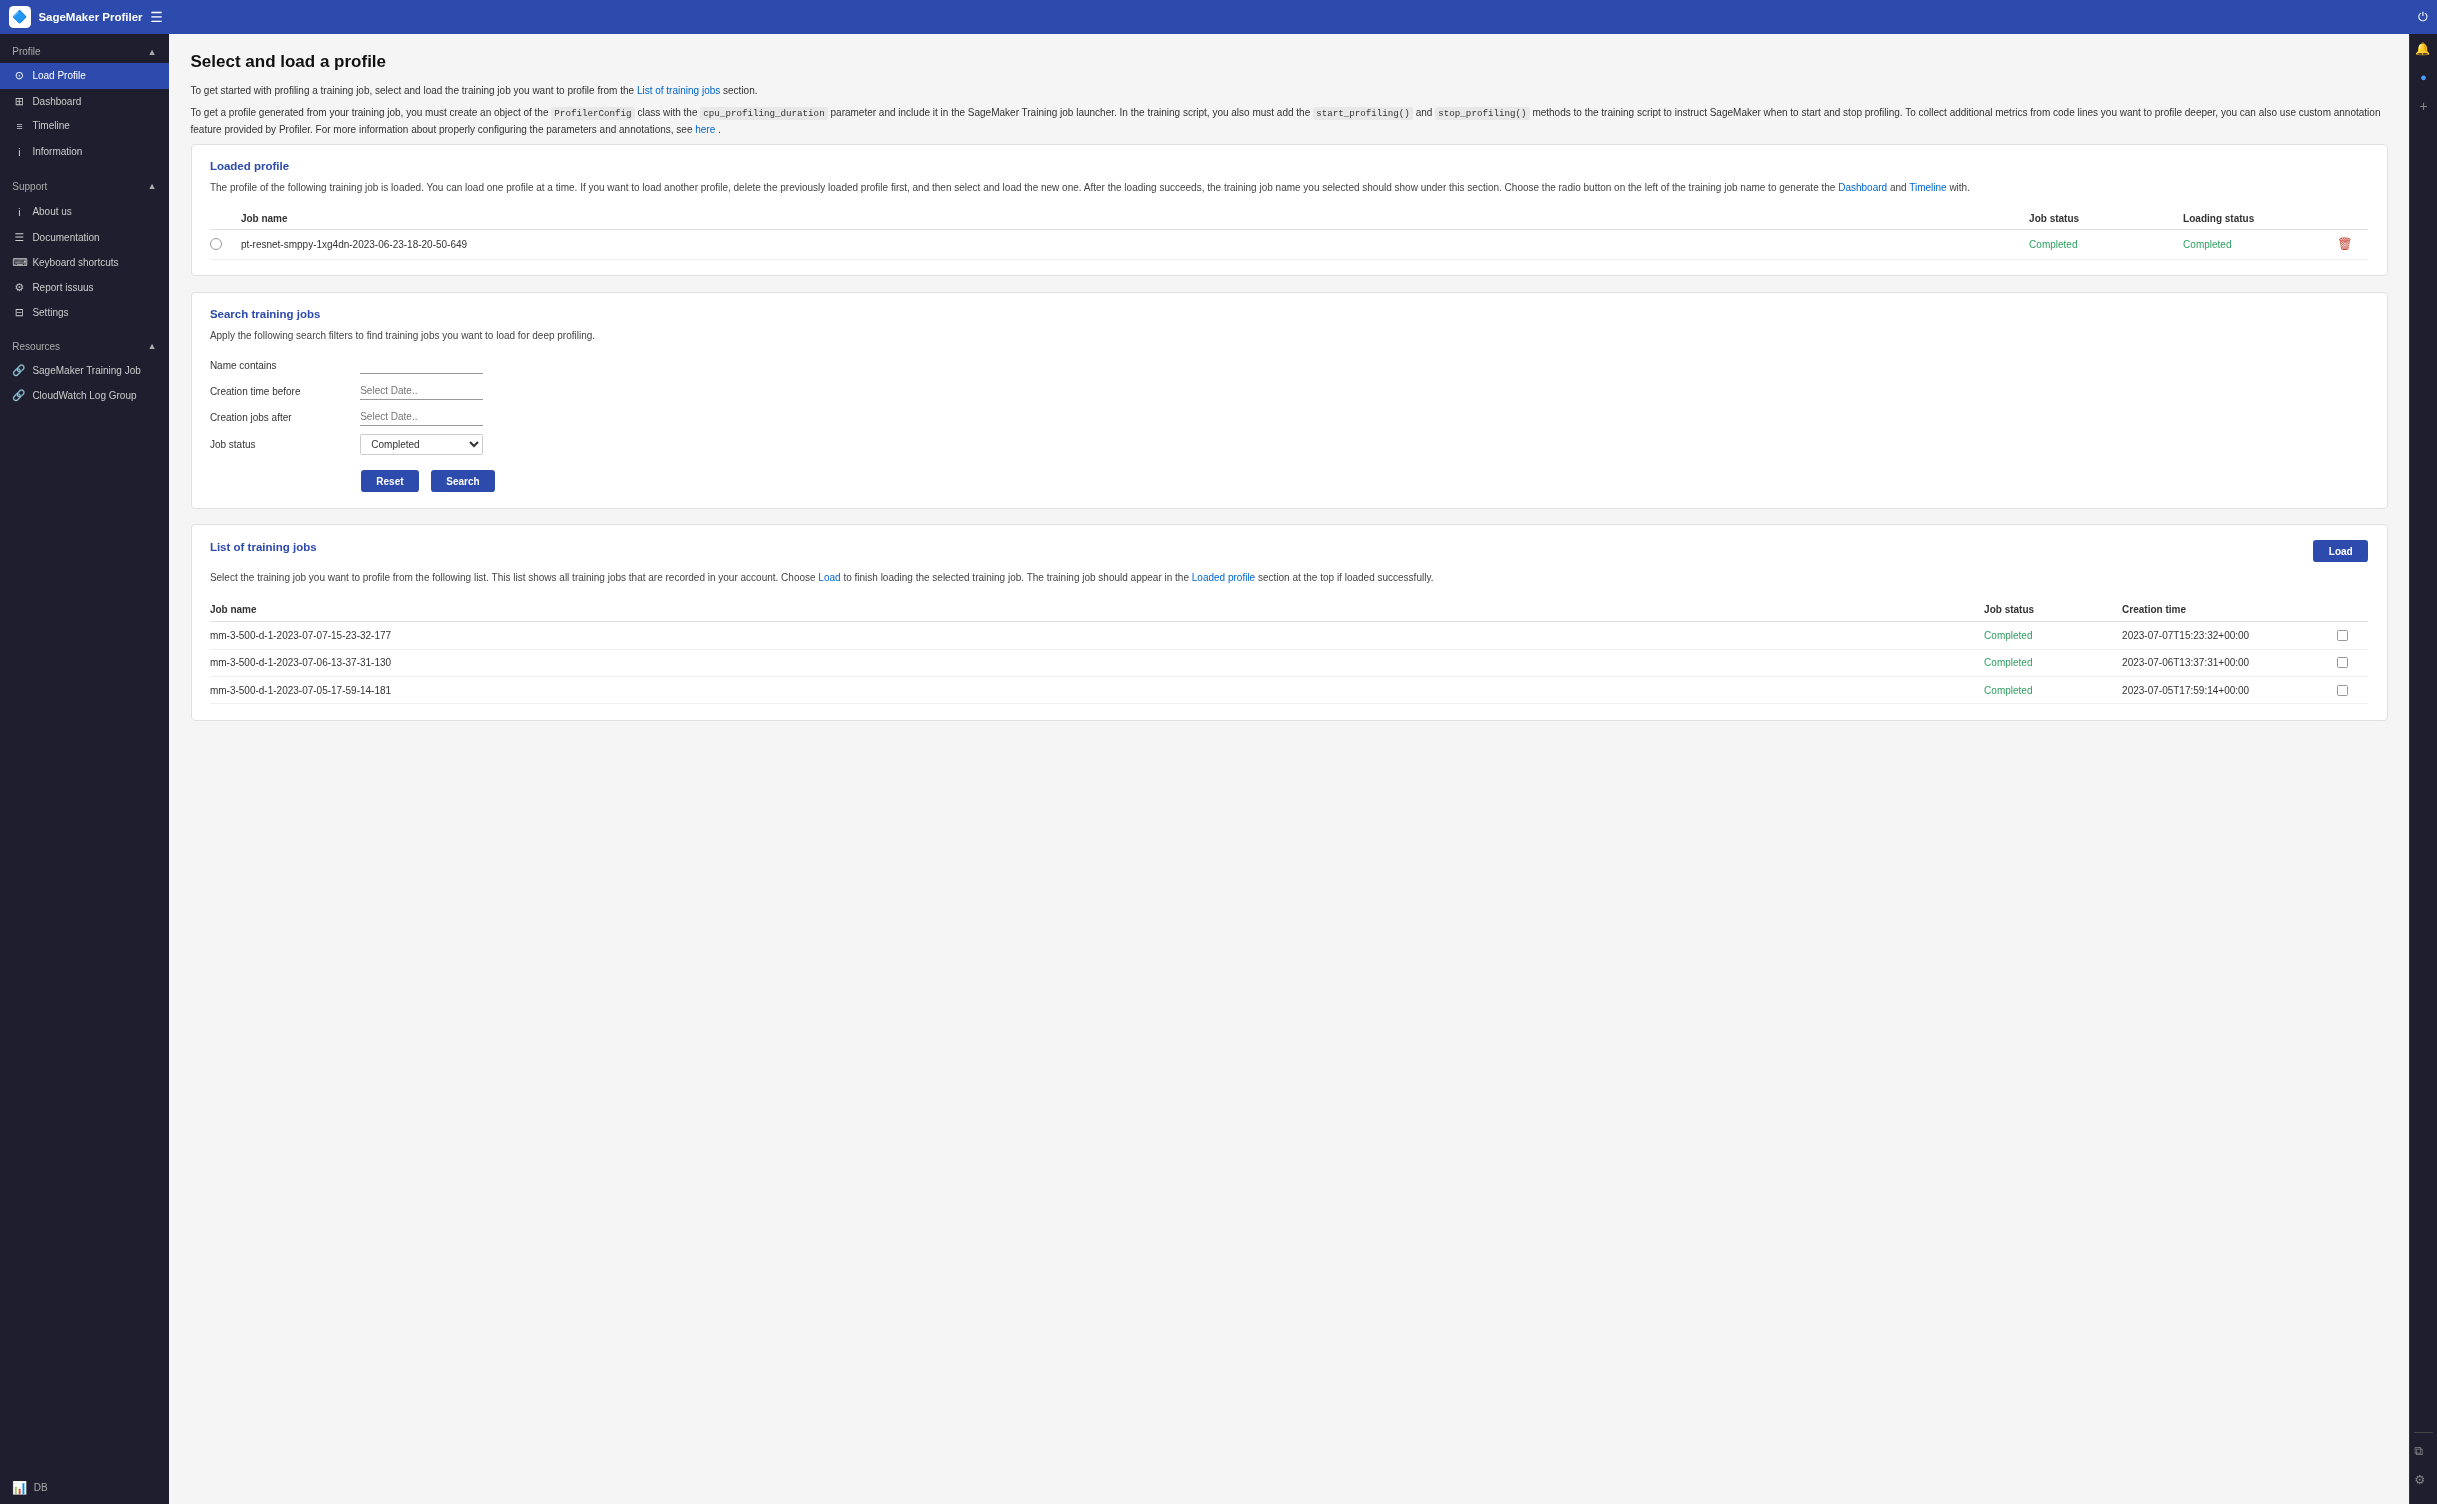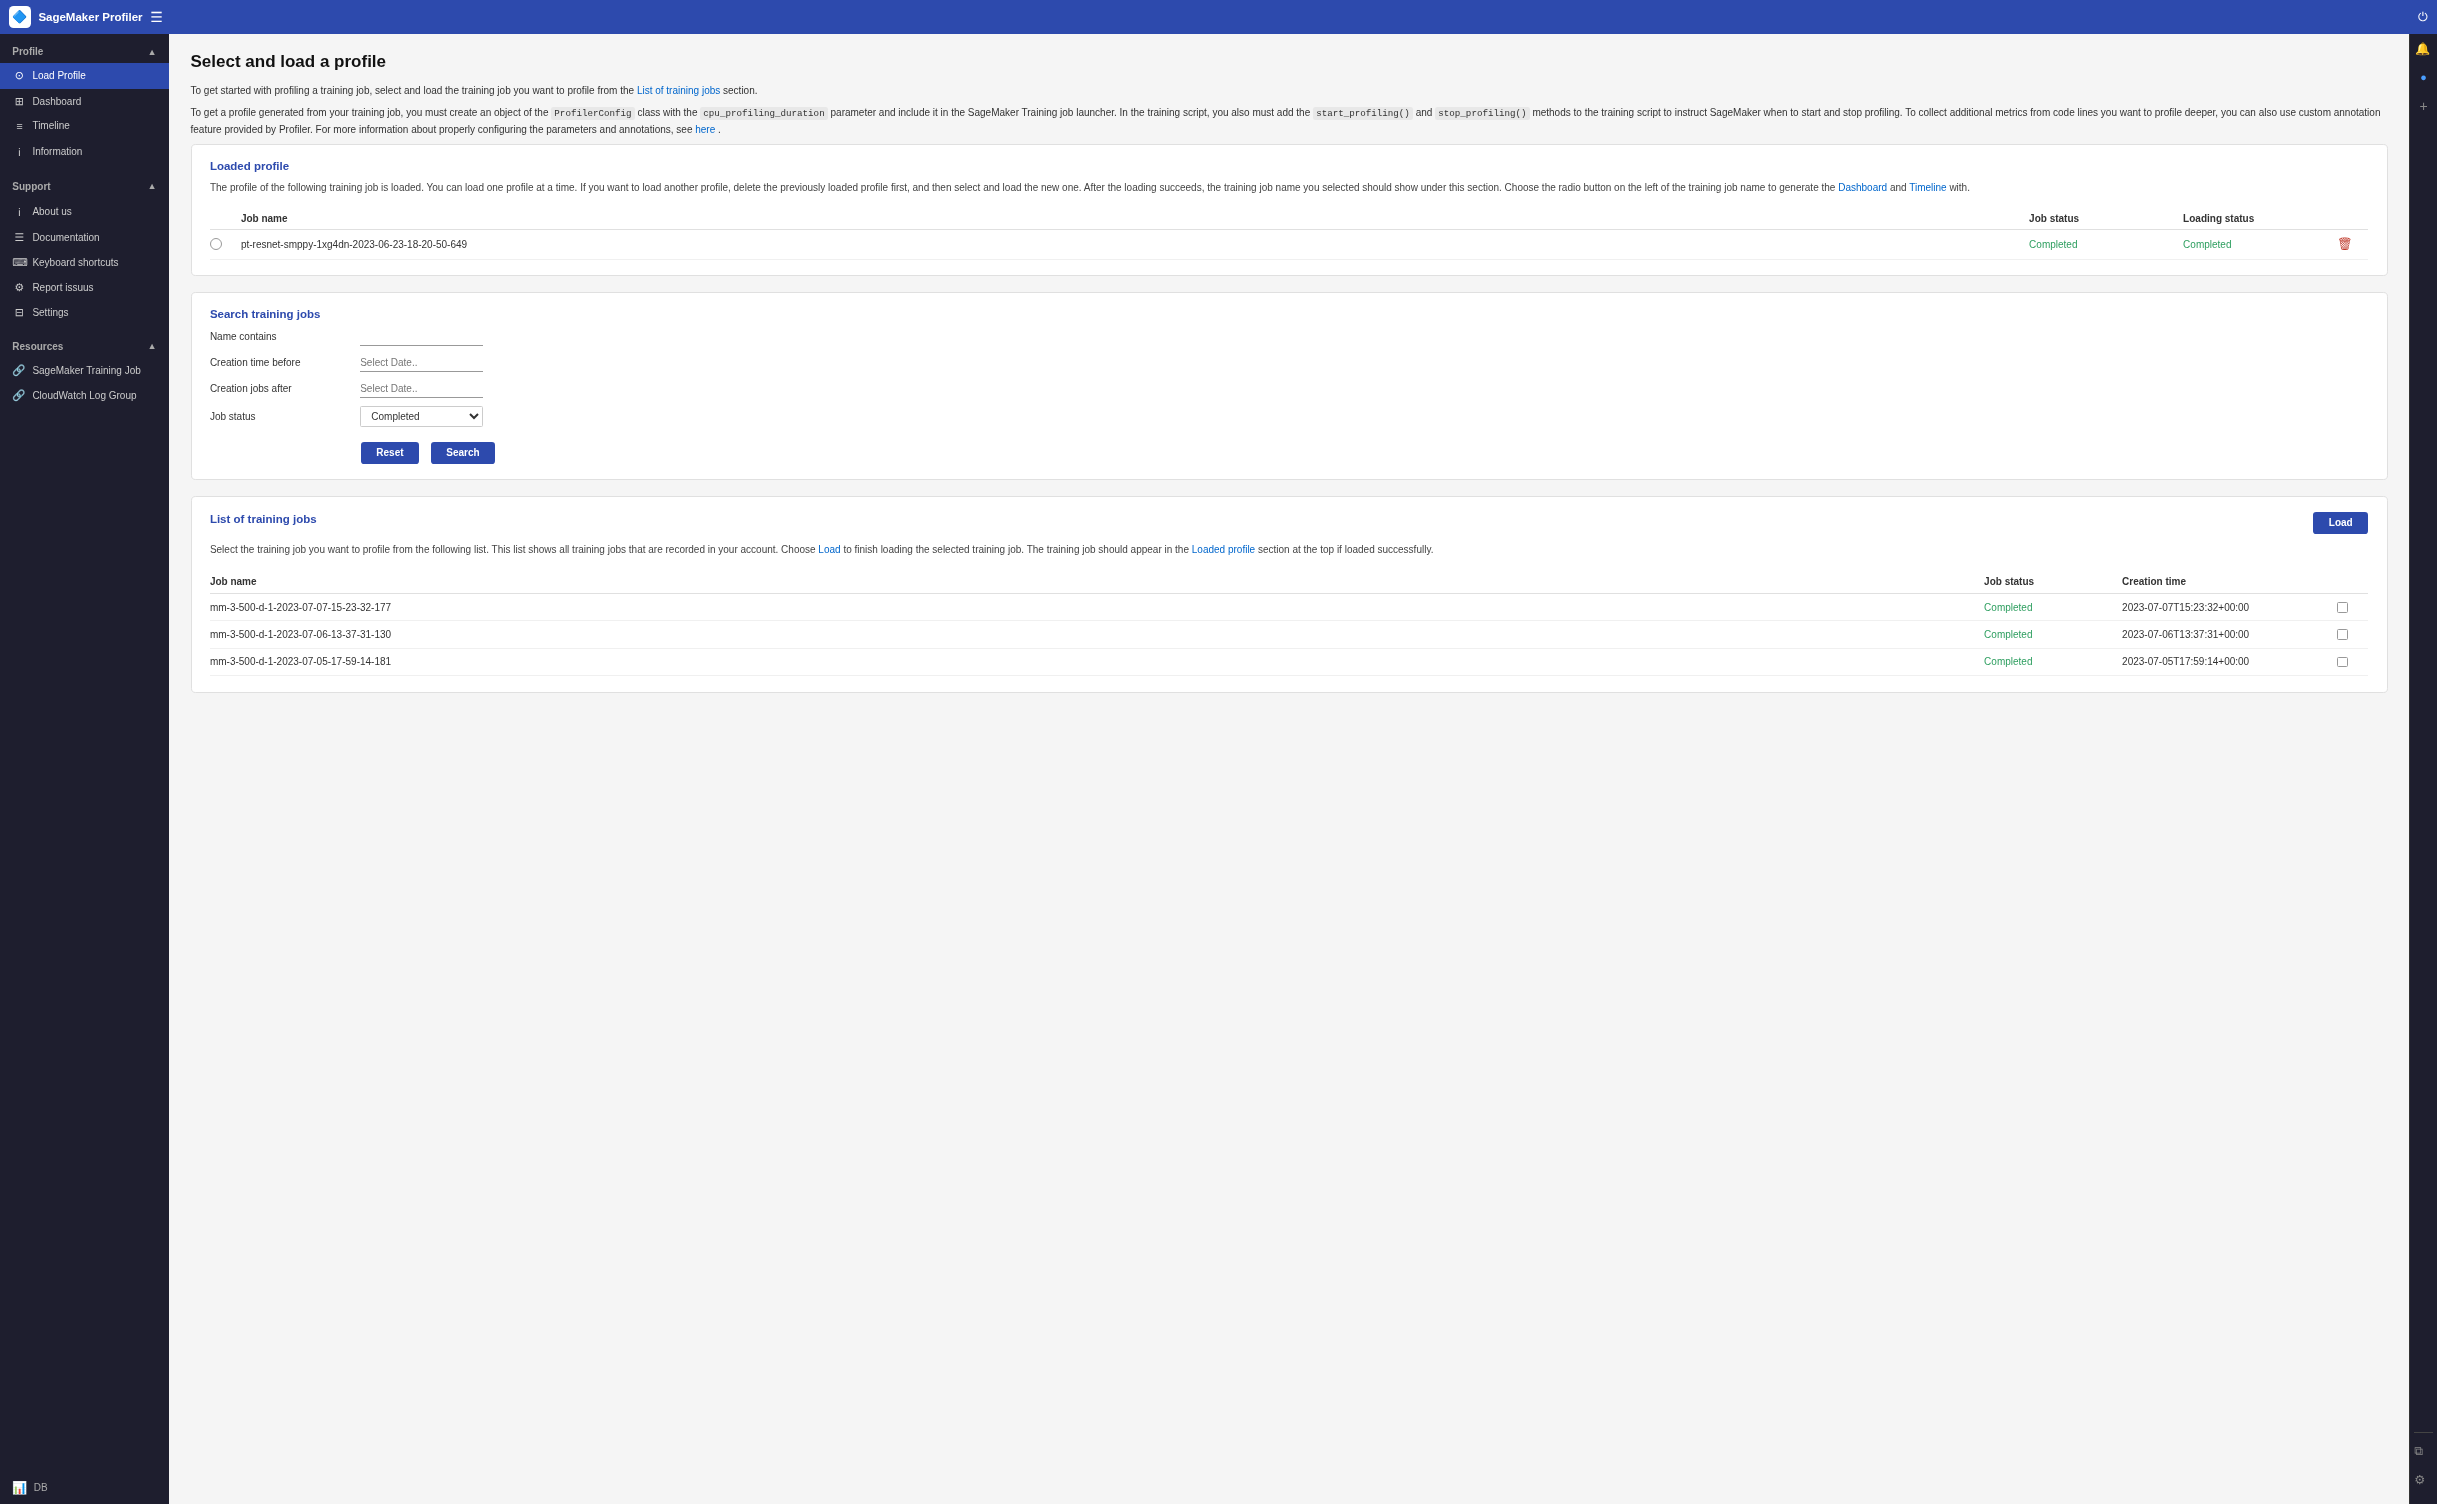--- a/index.html
+++ b/index.html
@@ -20,21 +20,21 @@
 
     
     .sidebar {
       position: fixed; top: 34px; left: 0; bottom: 0; width: 169px;
       background: #1e1e2e; color: #ccc; overflow-y: auto; z-index: 99;
       display: flex; flex-direction: column;
     }
     .sidebar-section { padding: 9.2px 0 3.1px 0; }
     .sidebar-section-header {
       display: flex; align-items: center; justify-content: space-between;
-      padding: 3.1px 12.3px 6.1px 12.3px; color: #aaa; font-size: 10px; font-weight: 700; gap: 32px;
+      padding: 3.1px 12.3px 6.1px 12.3px; color: #aaa; font-size: 10px; font-weight: 400; gap: 32px;
     }
     .sidebar-section-header .chevron { font-size: 9.2px; }
     .sidebar-item {
       display: flex; align-items: center; gap: 6.1px;
       padding: 6.1px 12.3px; cursor: pointer; color: #ccc; font-size: 10px;
       border-radius: 0; transition: background 0.15s;
     }
     .sidebar-item.active { background: #2d4aad; color: #fff; border-radius: 0; }
     .sidebar-item .icon { font-size: 10.8px; width: 14px; text-align: center; }
     .sidebar-bottom { margin-top: auto; padding: 9.2px 12.3px; display: flex; gap: 6.1px; align-items: center; }
@@ -275,20 +275,21 @@
         <div class="table-cell status-completed">Completed</div>
         <div class="table-cell">
           <span class="delete-icon">🗑</span>
         </div>
       </div>
     </div>
   </div>
 
   <div class="card">
     <div class="card-title">Search training jobs</div>
+    <p class="card-desc">Apply the following search filters to find training jobs you want to load for deep profiling.</p>
     <div class="search-form">
       <div class="form-row">
         <span class="form-label">Name contains</span>
         <input class="form-input" type="text" value="" style="">
       </div>
       <div class="form-row">
         <span class="form-label">Creation time before</span>
         <input class="form-input" type="text" placeholder="Select Date.." style="">
       </div>
       <div class="form-row">

